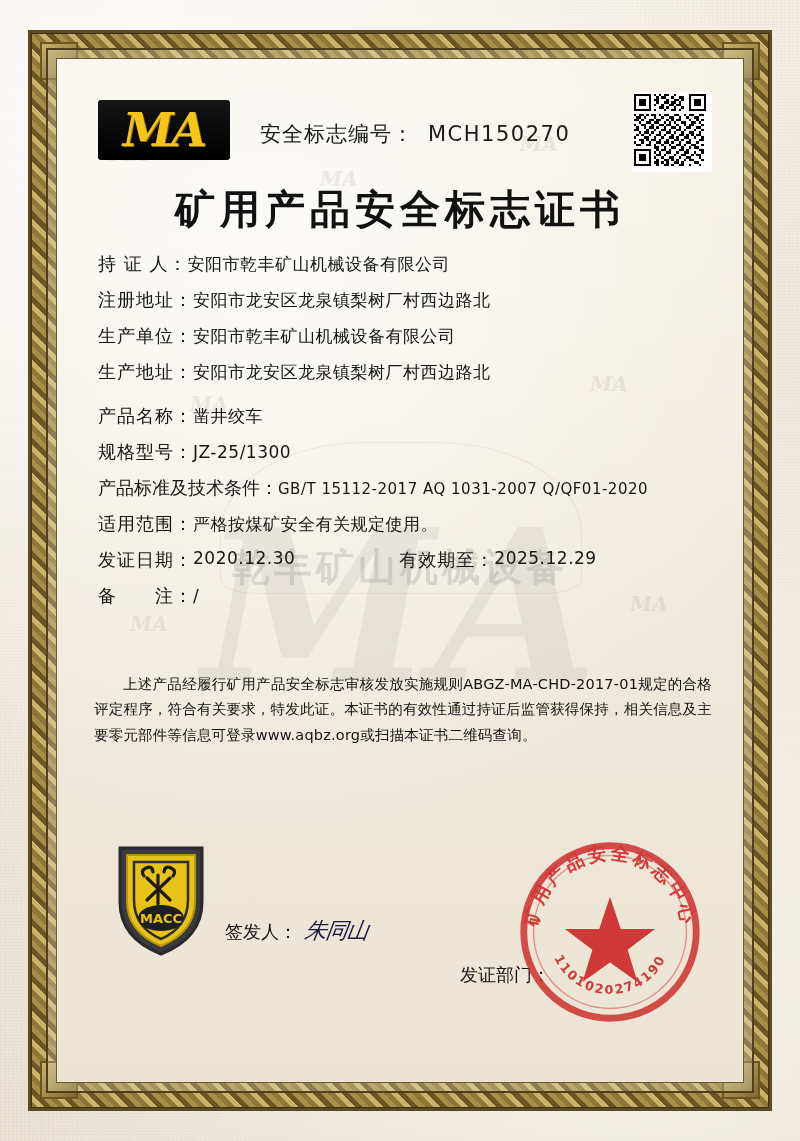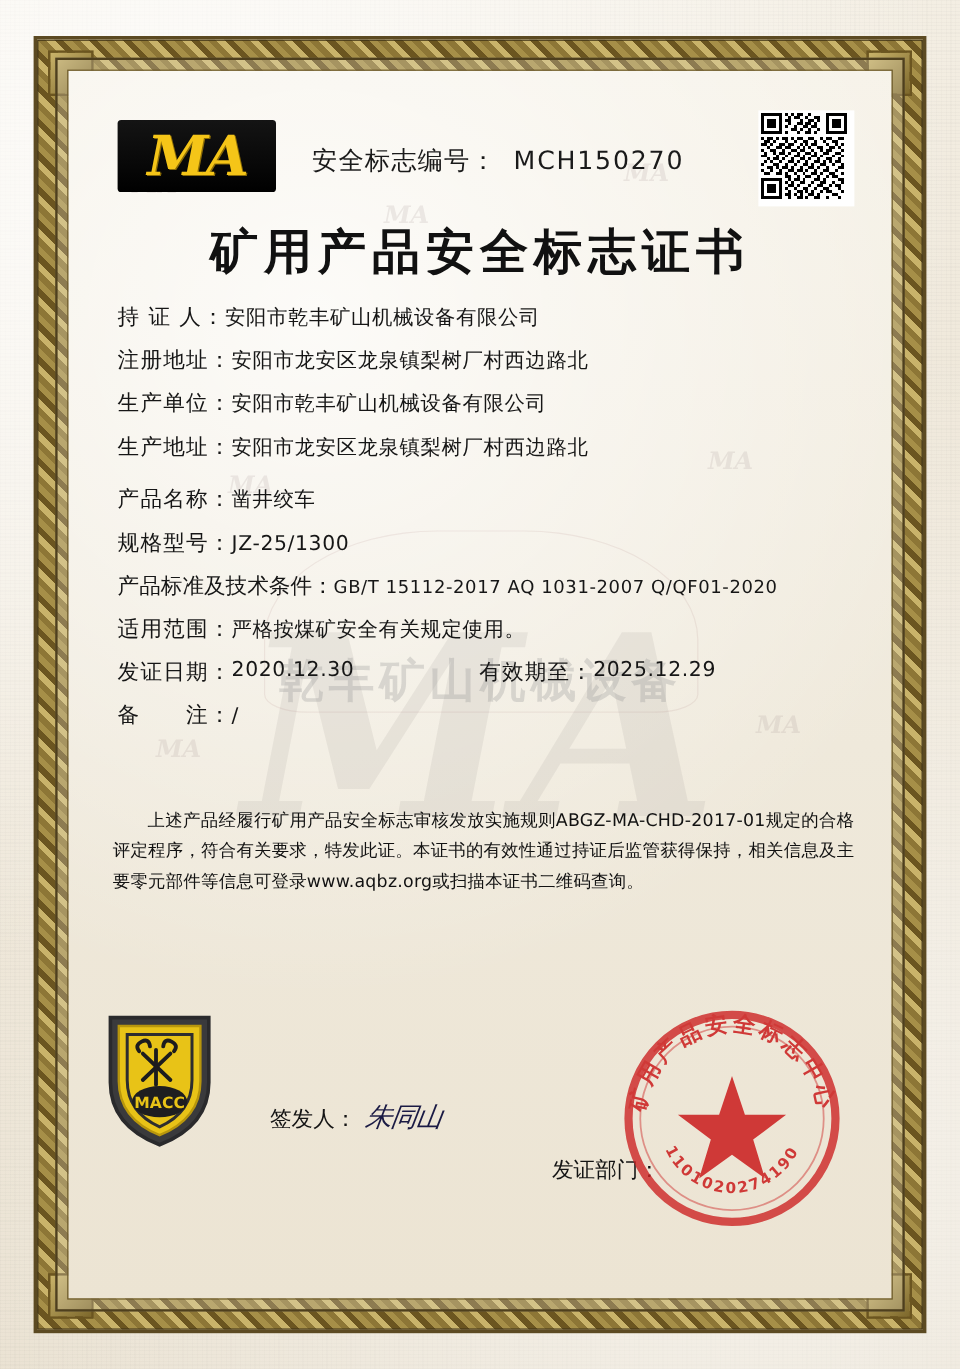--- a/index.html
+++ b/index.html
@@ -209,21 +209,21 @@
     line-height: 1.75;
     color: #121212;
     text-align: justify;
     text-indent: 2em;
     letter-spacing: 0.2px;
   }
 
   
   .shield {
     position: absolute;
-    left: 16px;
+    left: 44px;
     top: 770px;
     width: 94px;
     height: 116px;
   }
   .shield svg { display: block; }
 
   
   .sign-area {
     position: absolute;
     left: 150px;

